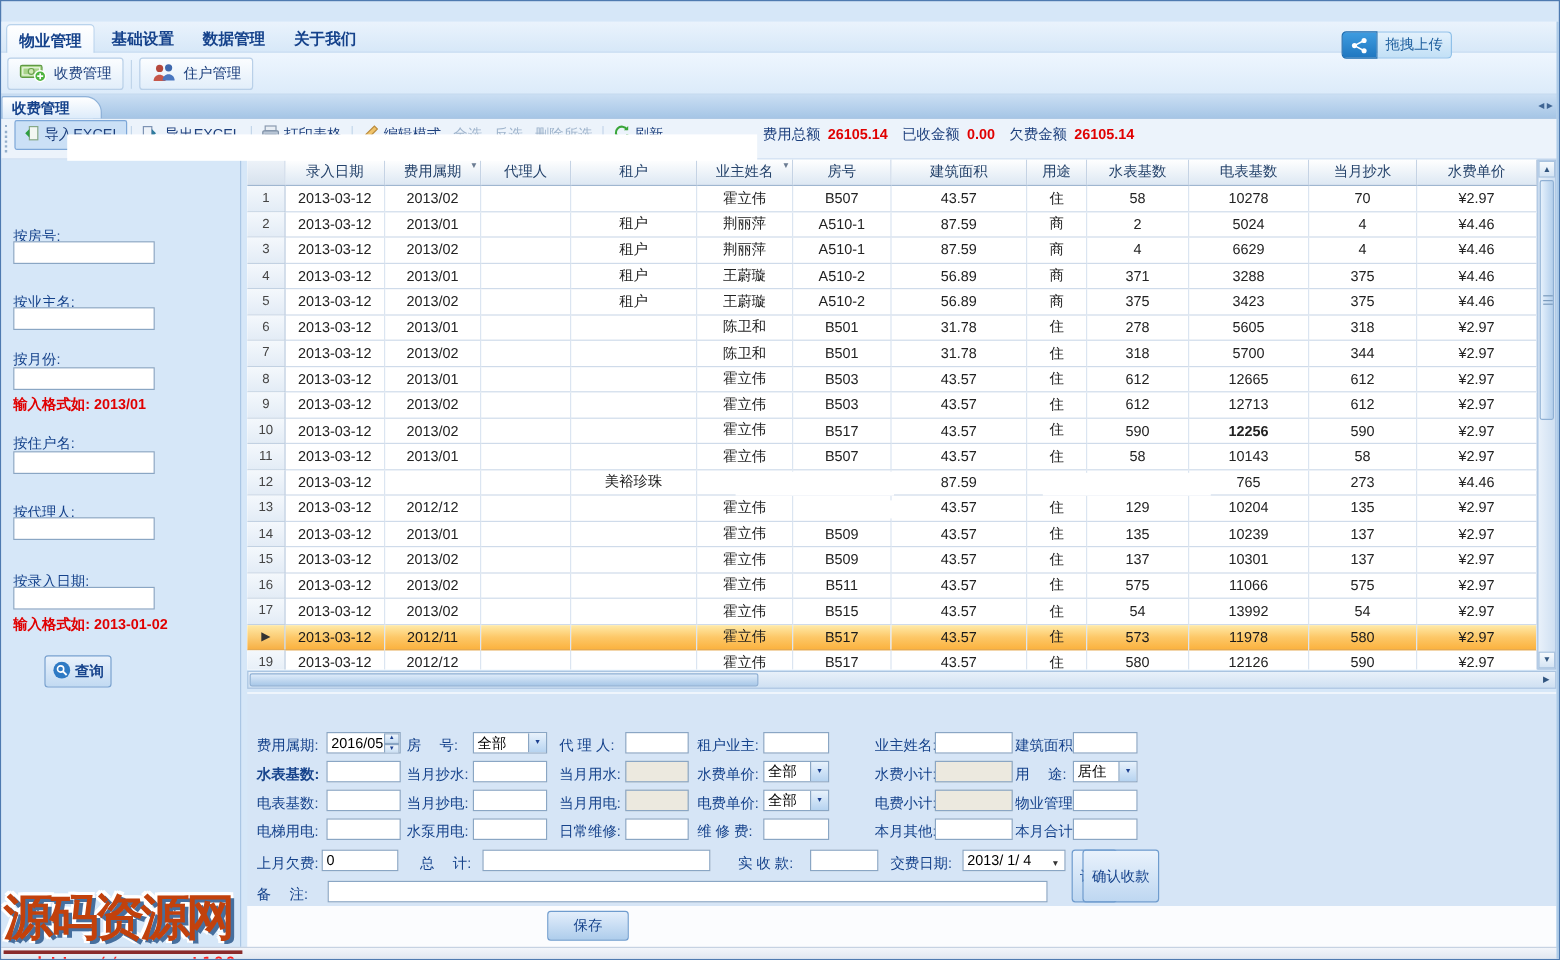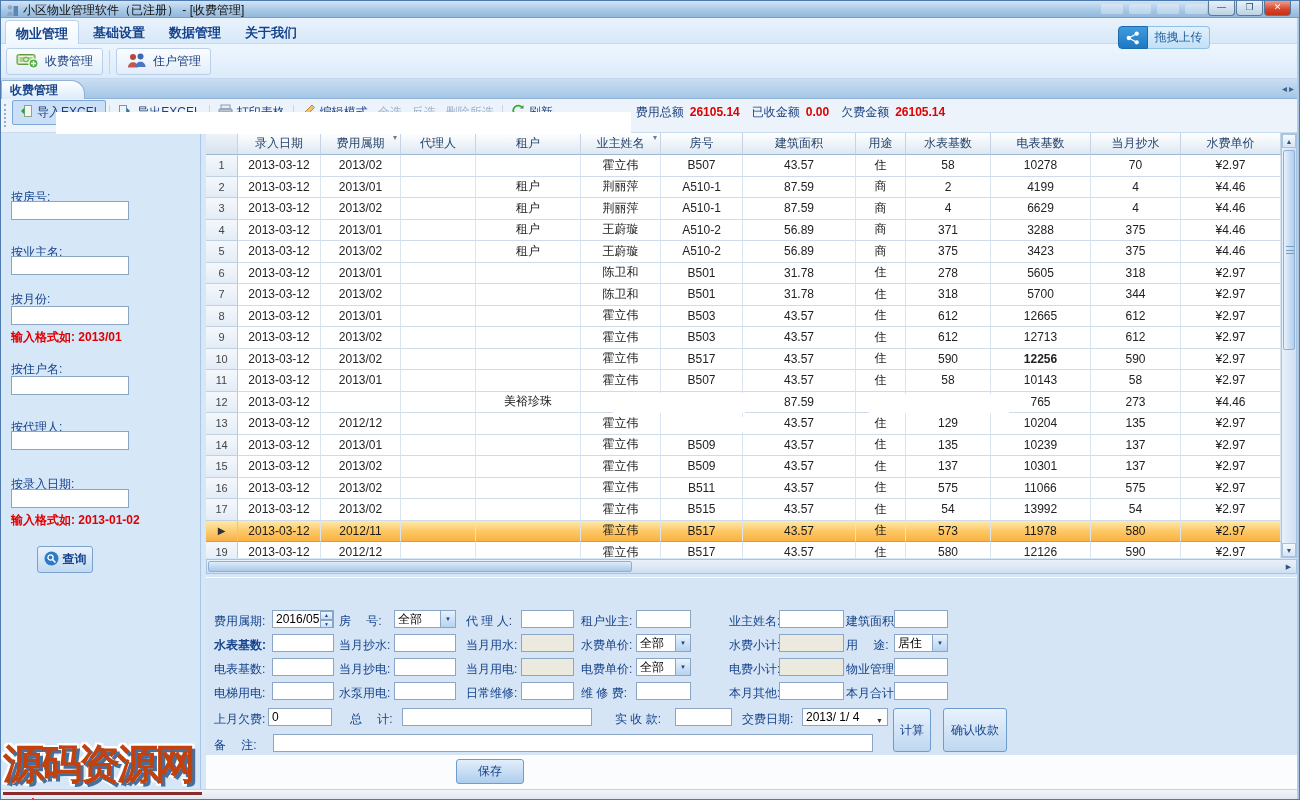--- a/index.html
+++ b/index.html
@@ -139,21 +139,21 @@
     background:linear-gradient(#e8f2fc,#b6d3f0); border-left:1px solid #8aa6c4;
     color:#1b3f8f; font-size:6px; text-align:center; line-height:16px; }
   .spinbtns { position:absolute; right:0; top:0; width:13px; height:16px; display:flex; flex-direction:column; }
   .spb { flex:1; display:block; background:linear-gradient(#eef5fd,#c6dcf2); border:1px solid #8aa6c4;
     font-size:5px; line-height:7px; color:#1b3f8f; text-align:center; text-decoration:none; }
   .plainarrow { position:absolute; right:4px; top:5px; font-size:7px; color:#333; font-weight:normal; }
   .btn { position:absolute; background:linear-gradient(#e9f2fc,#bed7f1); border:1px solid #6f9cce;
     border-radius:3px; color:#15428b; font-size:12px; display:flex; align-items:center;
     justify-content:center; text-align:right; }
   .btn-calc { left:687px; top:130px; width:38px; height:44px; }
-  .btn-confirm { left:737px; top:130px; width:64px; height:44px; }
+  .btn-confirm { left:696px; top:130px; width:64px; height:44px; }
   .btn-save { left:250px; top:181px; width:68px; height:25px; background:linear-gradient(#e3eefb,#aecdec); }
 
   
   .statusbar { position:absolute; left:0; top:788px; width:100%; height:12px;
     background:linear-gradient(#f2f5fa,#dde4ee); border-top:1px solid #c6d2e2; }
   .rframe { position:absolute; left:1296px; top:17px; width:4px; height:783px;
     background:linear-gradient(90deg,#b7d2ec,#8fb4d9); }
 
   
   .wm { position:absolute; left:2px; top:736px; width:215px; z-index:40; }
@@ -164,41 +164,20 @@
   .wm-url { font-family:"DejaVu Sans Mono",monospace; font-size:13px; font-weight:bold;
     color:#ff1e1e; letter-spacing:2px; padding-left:28px; white-space:nowrap; }
 
   .redact { position:absolute; background:#fff; z-index:30; }
 </style>
 </head>
 <body>
 
 <div class="app">
 
-  <div class="titlebar">
-    <span class="appicon">
-      <svg width="13" height="13" viewBox="0 0 13 13">
-          <circle cx="4" cy="3.5" r="2.2" fill="#8aa7c6"></circle>
-          <path d="M1 12c0-3 1.4-4.6 3-4.6S7 9 7 12z" fill="#8aa7c6"></path>
-          <rect x="7.5" y="2" width="4.5" height="10" fill="#5b87b5"></rect>
-        </svg>
-    </span>
-    <span class="wtitle">小区物业管理软件（已注册） - [收费管理]</span>
-    <span class="ghosts">
-      <span class="ghost"></span>
-        <span class="ghost"></span>
-        <span class="ghost"></span>
-        <span class="ghost"></span>
-    </span>
-    <span class="winbtns">
-      <span class="wb">—</span>
-      <span class="wb">❐</span>
-      <span class="wb close">✕</span>
-    </span>
-  </div>
 
   <div class="menubar">
     <div class="menuitems">
         <div class="mitem active">物业管理</div>
         <div class="mitem">基础设置</div>
         <div class="mitem">数据管理</div>
         <div class="mitem">关于我们</div>
       </div>
   </div>
   <div class="upload">
@@ -398,21 +377,21 @@
           <div class="td rowhead" style="width: 32px;">2</div>
           <div class="td" style="width: 83px;">2013-03-12</div>
           <div class="td" style="width: 80px;">2013/01</div>
           <div class="td" style="width: 75px;"></div>
           <div class="td" style="width: 105px;">租户</div>
           <div class="td" style="width: 80px;">荆丽萍</div>
           <div class="td" style="width: 82px;">A510-1</div>
           <div class="td" style="width: 113px;">87.59</div>
           <div class="td" style="width: 50px;">商</div>
           <div class="td" style="width: 85px;">2</div>
-          <div class="td" style="width: 100px;">4199</div>
+          <div class="td" style="width: 100px;">5024</div>
           <div class="td" style="width: 90px;">4</div>
           <div class="td" style="width: 100px;">¥4.46</div>
         </div>
         <div class="tr">
           <div class="td rowhead" style="width: 32px;">3</div>
           <div class="td" style="width: 83px;">2013-03-12</div>
           <div class="td" style="width: 80px;">2013/02</div>
           <div class="td" style="width: 75px;"></div>
           <div class="td" style="width: 105px;">租户</div>
           <div class="td" style="width: 80px;">荆丽萍</div>

